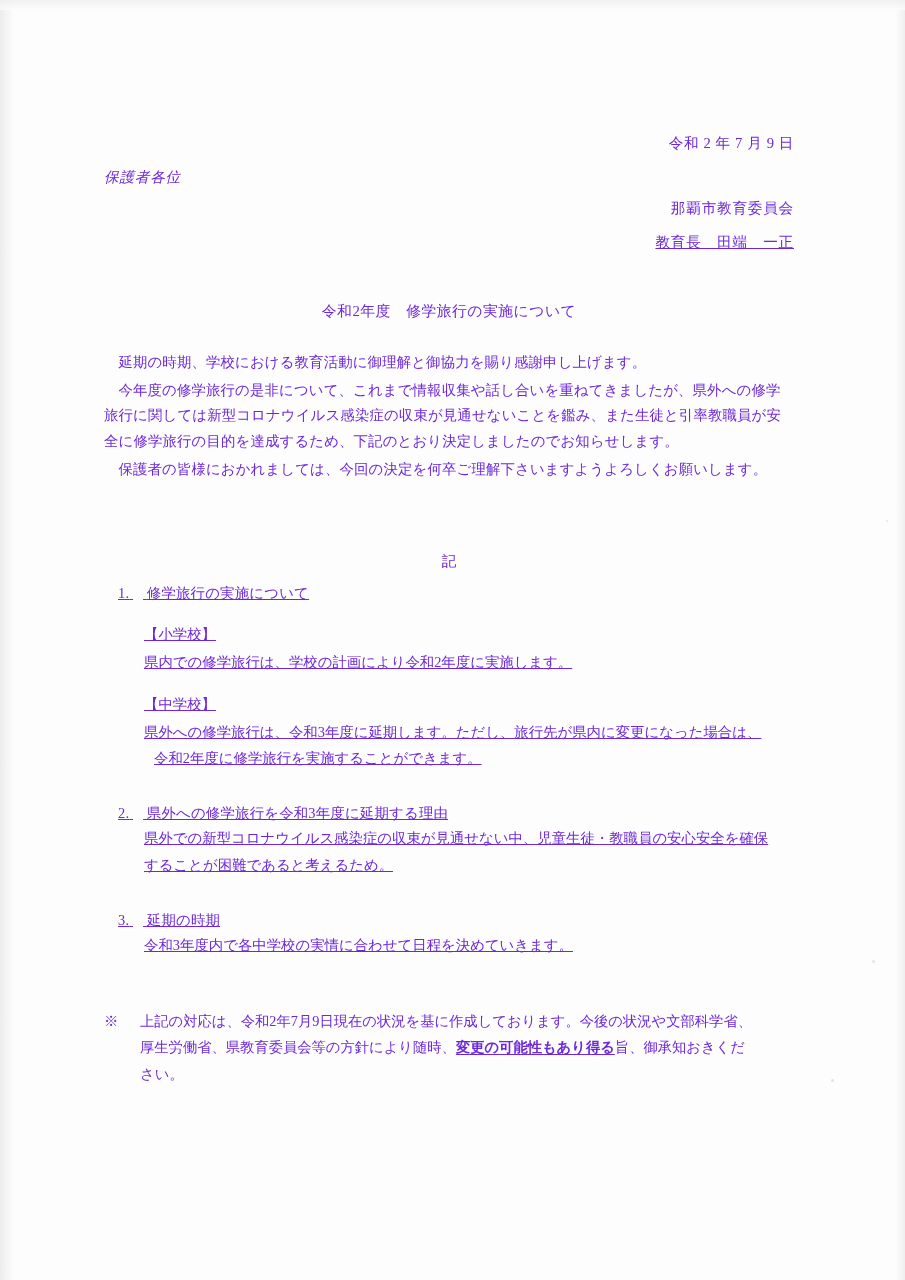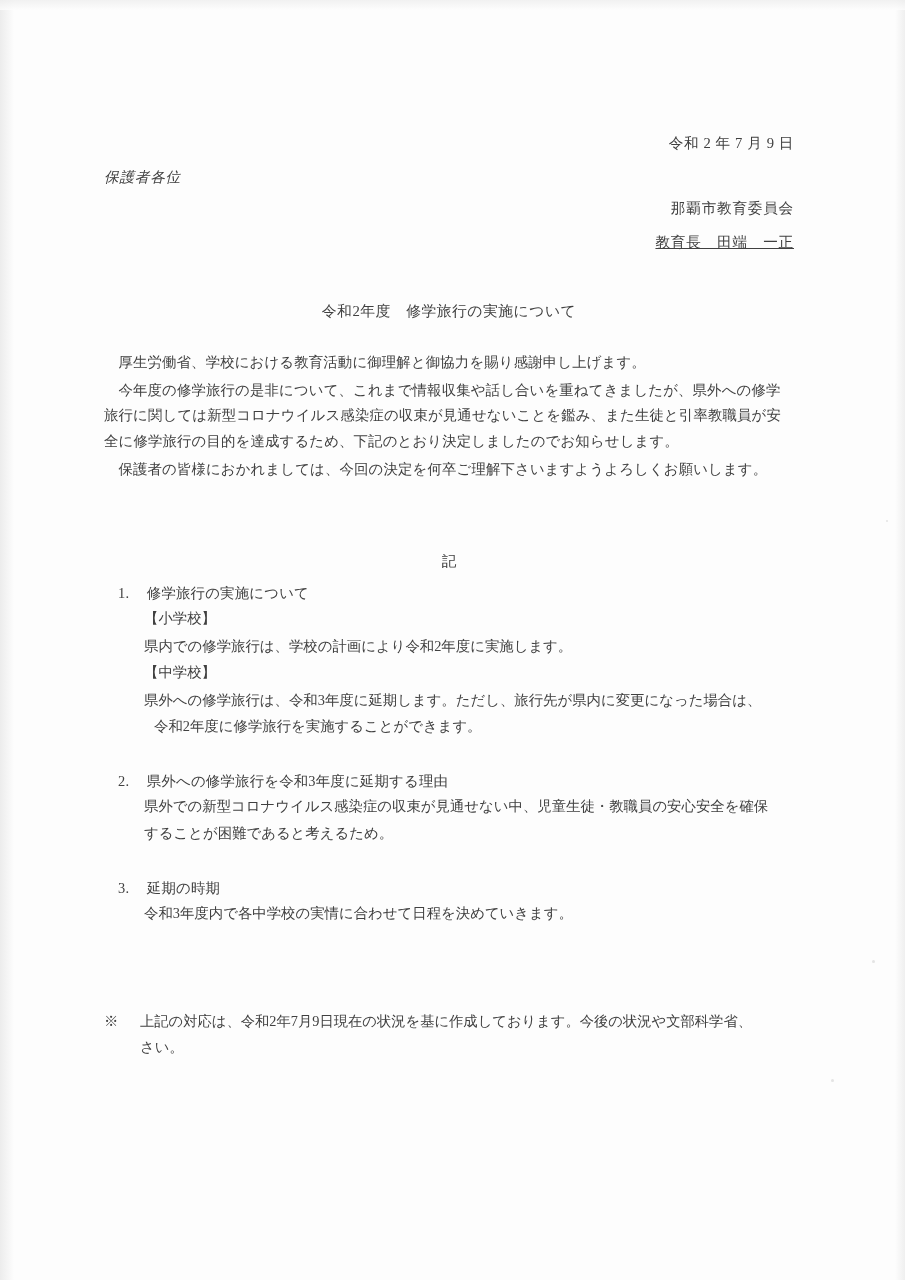--- a/index.html
+++ b/index.html
@@ -43,21 +43,21 @@
     opacity: .8;
   }
   .doc {
     position: absolute;
     left: 104px;
     top: 0;
     width: 690px;
     height: 1216px;
     font-size: 14.4px;
     line-height: 1.62;
-    color: #404040;
+    color: #6d28d9;
   }
   .date-line {
     position: absolute;
     top: 132px;
     right: 0;
     font-size: 14.6px;
     letter-spacing: .6px;
   }
   .addressee {
     position: absolute;
@@ -105,38 +105,40 @@
     left: 0;
     width: 690px;
     text-align: center;
     font-size: 14.6px;
   }
   .items {
     position: absolute;
     top: 582px;
     left: 0;
     width: 690px;
+    text-decoration: underline;
   }
   .item {
     margin-bottom: 22px;
   }
   .item-head {
     padding-left: 14px;
     font-size: 14.4px;
     letter-spacing: .2px;
   }
   .item-sub {
     padding-left: 40px;
     font-size: 14.4px;
     line-height: 1.85;
   }
   .bracket {
     padding-left: 40px;
     font-size: 14.4px;
     line-height: 1.9;
+    margin-top: 16px;
   }
   .note {
     position: absolute;
     top: 1008px;
     left: 0;
     width: 700px;
     font-size: 14.3px;
     line-height: 1.85;
   }
   .note .mark {
@@ -178,21 +180,21 @@
     <div class="addressee">保護者各位</div>
 
     <div class="issuer">
       <div>那覇市教育委員会</div>
       <div>教育長　田端　一正</div>
     </div>
 
     <div class="title">令和2年度　修学旅行の実施について</div>
 
     <div class="body-block">
-      <p>厚生労働省、学校における教育活動に御理解と御協力を賜り感謝申し上げます。</p>
+      <p>延期の時期、学校における教育活動に御理解と御協力を賜り感謝申し上げます。</p>
       <p>今年度の修学旅行の是非について、これまで情報収集や話し合いを重ねてきましたが、県外への修学旅行に関しては新型コロナウイルス感染症の収束が見通せないことを鑑み、また生徒と引率教職員が安全に修学旅行の目的を達成するため、下記のとおり決定しましたのでお知らせします。</p>
       <p>保護者の皆様におかれましては、今回の決定を何卒ご理解下さいますようよろしくお願いします。</p>
     </div>
 
     <div class="ki">記</div>
 
     <div class="items">
 
       <div class="item">
         <div class="item-head">
@@ -225,18 +227,19 @@
         </div>
         <div class="item-sub">令和3年度内で各中学校の実情に合わせて日程を決めていきます。</div>
       </div>
 
     </div>
 
     <div class="note">
       <span class="mark">※</span>
       <div class="note-body">
         <div>上記の対応は、令和2年7月9日現在の状況を基に作成しております。今後の状況や文部科学省、</div>
+        <div><span>厚生労働省、県教育委員会等の方針により随時、</span><span class="u">変更の可能性もあり得る</span><span>旨、御承知おきくだ</span></div>
         <div>さい。</div>
       </div>
     </div>
 
   </div>
 </div>
 
 </body></html>

